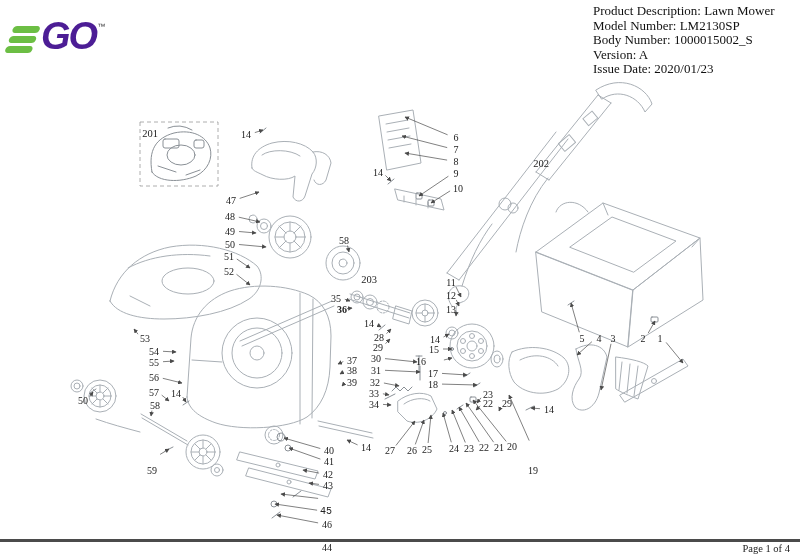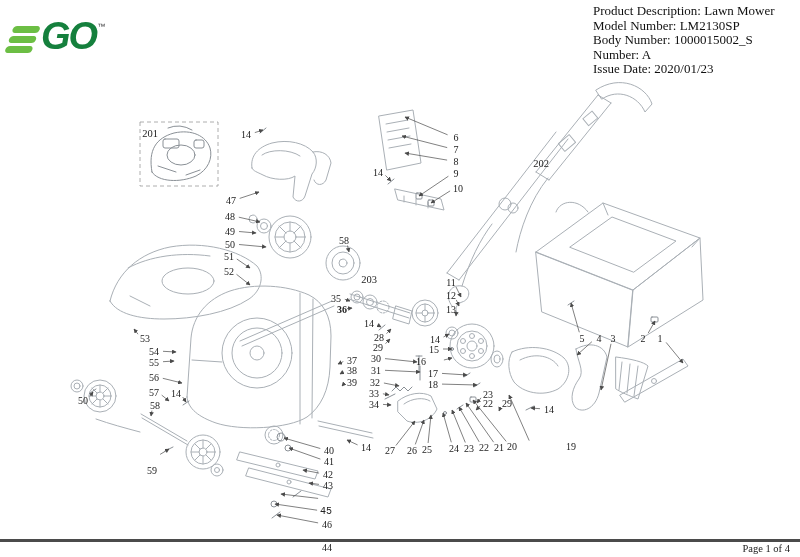--- a/index.html
+++ b/index.html
@@ -3,21 +3,21 @@
 <meta charset="utf-8">
 <style>
   html,body{margin:0;padding:0;background:#ffffff;}
   #page{position:relative;width:800px;height:557px;background:#ffffff;overflow:hidden;
         font-family:"Liberation Serif",serif;}
   
   #logo{position:absolute;left:9px;top:21px;display:flex;align-items:flex-start;}
   #logo-e{display:flex;flex-direction:column;gap:3px;margin-top:5px;transform:skewX(-20deg);}
   #logo-e span{display:block;width:27px;height:7px;border-radius:3.5px;background:#6cbe44;}
   #logo-go{font-family:"Liberation Sans",sans-serif;font-style:italic;font-weight:900;
-           font-size:38px;line-height:31px;color:#15803d;letter-spacing:-2px;margin-left:5px;}
+           font-size:38px;line-height:31px;color:#4c1d95;letter-spacing:-2px;margin-left:5px;}
   #logo-tm{font-family:"Liberation Sans",sans-serif;font-size:8px;color:#3b3b3d;margin-top:1px;margin-left:1px;}
   #product-info{position:absolute;left:593px;top:4px;font-size:13px;line-height:14.6px;color:#101010;white-space:nowrap;}
   
   #art{position:absolute;left:0;top:0;width:800px;height:557px;}
   .part{stroke:#aab0b6;stroke-width:1;fill:none;stroke-linejoin:round;stroke-linecap:round;}
   .part-dark{stroke:#8a9096;stroke-width:1;fill:none;stroke-linejoin:round;stroke-linecap:round;}
   .dashed-box{stroke:#9a9a9a;stroke-width:0.8;fill:none;stroke-dasharray:4 3;}
   .leader{stroke:#4a4a4a;stroke-width:0.7;marker-end:url(#arrow);}
   .callout{position:absolute;transform:translate(-50%,-50%);font:10px "Liberation Serif",serif;
            color:#222222;white-space:nowrap;}
@@ -38,21 +38,21 @@
       <span></span>
     </div>
     <div id="logo-go">GO</div>
     <div id="logo-tm">™</div>
   </div>
 
   <div id="product-info">
       <div>Product Description: Lawn Mower</div>
       <div>Model Number: LM2130SP</div>
       <div>Body Number: 1000015002_S</div>
-      <div>Number: A</div>
+      <div>Version: A</div>
       <div>Issue Date: 2020/01/23</div>
     </div>
 
   <svg id="art" viewBox="0 0 800 557" xmlns="http://www.w3.org/2000/svg">
     <defs>
       <marker id="arrow" viewBox="0 0 8 8" refX="7" refY="4" markerWidth="6.5" markerHeight="6.5" orient="auto">
         <path d="M0,0 L8,4 L0,8 Z" fill="#4a4a4a"></path>
       </marker>
     </defs>
 
@@ -348,21 +348,21 @@
       <span class="callout" style="left: 507px; top: 403px;">29</span>
       <span class="callout" style="left: 549px; top: 409px;">14</span>
       <span class="callout" style="left: 390px; top: 450px;">27</span>
       <span class="callout" style="left: 412px; top: 450px;">26</span>
       <span class="callout" style="left: 427px; top: 449px;">25</span>
       <span class="callout" style="left: 454px; top: 448px;">24</span>
       <span class="callout" style="left: 469px; top: 448px;">23</span>
       <span class="callout" style="left: 484px; top: 447px;">22</span>
       <span class="callout" style="left: 499px; top: 447px;">21</span>
       <span class="callout" style="left: 512px; top: 446px;">20</span>
-      <span class="callout" style="left: 533px; top: 446px; margin-left: 38px;">19</span>
+      <span class="callout" style="left: 533px; top: 470px;">19</span>
       <span class="callout" style="left: 366px; top: 447px;">14</span>
       <span class="callout" style="left: 329px; top: 450px;">40</span>
       <span class="callout" style="left: 329px; top: 461px;">41</span>
       <span class="callout" style="left: 328px; top: 474px;">42</span>
       <span class="callout" style="left: 328px; top: 485px;">43</span>
       <span class="callout" style="left: 327px; top: 499px; margin-top: 48px;">44</span>
       <span class="callout" style="left: 326px; top: 511px; font-family: Liberation Mono, monospace;">45</span>
       <span class="callout" style="left: 327px; top: 524px;">46</span>
     </div>
 

